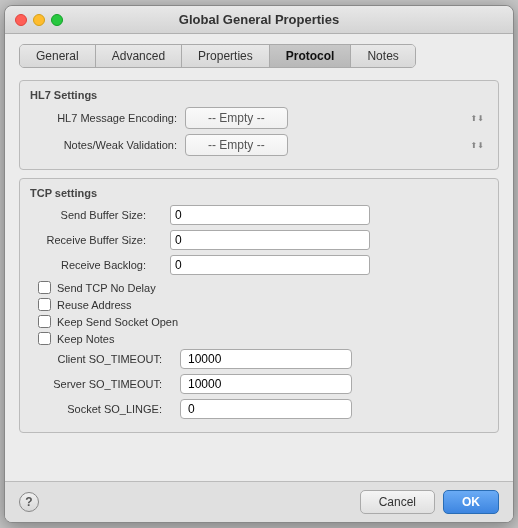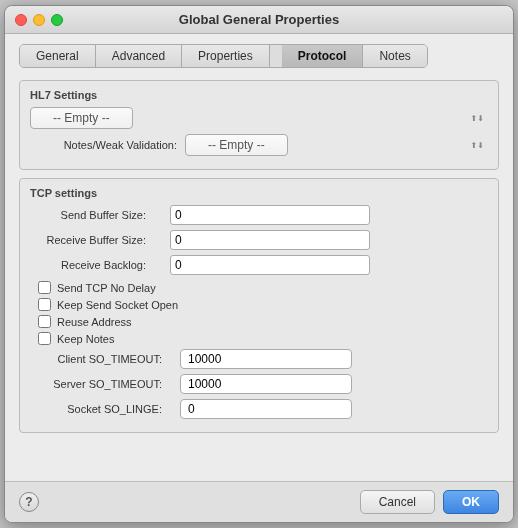--- a/index.html
+++ b/index.html
@@ -90,21 +90,20 @@
       background: linear-gradient(to bottom, #e8e8e8, #d8d8d8);
       border-right: 1px solid #aaa;
       cursor: pointer;
       user-select: none;
     }
     .tab:last-child { border-right: none; }
     .tab.active {
       background: linear-gradient(to bottom, #c8c8c8, #b8b8b8);
       font-weight: bold;
       color: #111;
-      margin-left: 12px;
     }
     .section-title {
       font-size: 11px;
       font-weight: bold;
       color: #444;
       margin-bottom: 6px;
       padding-bottom: 2px;
       border-bottom: 1px solid #bbb;
     }
     .form-row {
@@ -284,20 +283,21 @@
       <div class="tab">General</div>
       <div class="tab">Advanced</div>
       <div class="tab">Properties</div>
       <div class="tab active">Protocol</div>
       <div class="tab">Notes</div>
     </div>
 
     <div class="inner-section-box">
       <div class="section-title">HL7 Settings</div>
       <div class="form-row">
+        <span class="form-label form-label-hl7">HL7 Message Encoding:</span>
         <div class="select-wrapper">
           <select class="select-field">
             <option>-- Empty --</option>
           </select>
         </div>
       </div>
       <div class="form-row">
         <span class="form-label form-label-hl7">Notes/Weak Validation:</span>
         <div class="select-wrapper">
           <select class="select-field">
@@ -322,25 +322,25 @@
         <input class="text-input tcp-input" type="text" value="0" style="">
       </div>
 
       <div style="margin-top: 6px; margin-bottom: 2px;">
         <div class="checkbox-row">
           <input type="checkbox" style="">
           <span class="checkbox-label">Send TCP No Delay</span>
         </div>
         <div class="checkbox-row">
           <input type="checkbox" style="">
-          <span class="checkbox-label">Keep Send Socket Open</span>
+          <span class="checkbox-label">Reuse Address</span>
         </div>
         <div class="checkbox-row">
           <input type="checkbox" style="">
-          <span class="checkbox-label">Reuse Address</span>
+          <span class="checkbox-label">Keep Send Socket Open</span>
         </div>
         <div class="checkbox-row">
           <input type="checkbox" style="">
           <span class="checkbox-label">Keep Notes</span>
         </div>
       </div>
 
       <div class="timeout-row">
         <span class="timeout-label">Client SO_TIMEOUT:</span>
         <input class="timeout-input" type="text" value="10000" style="">

